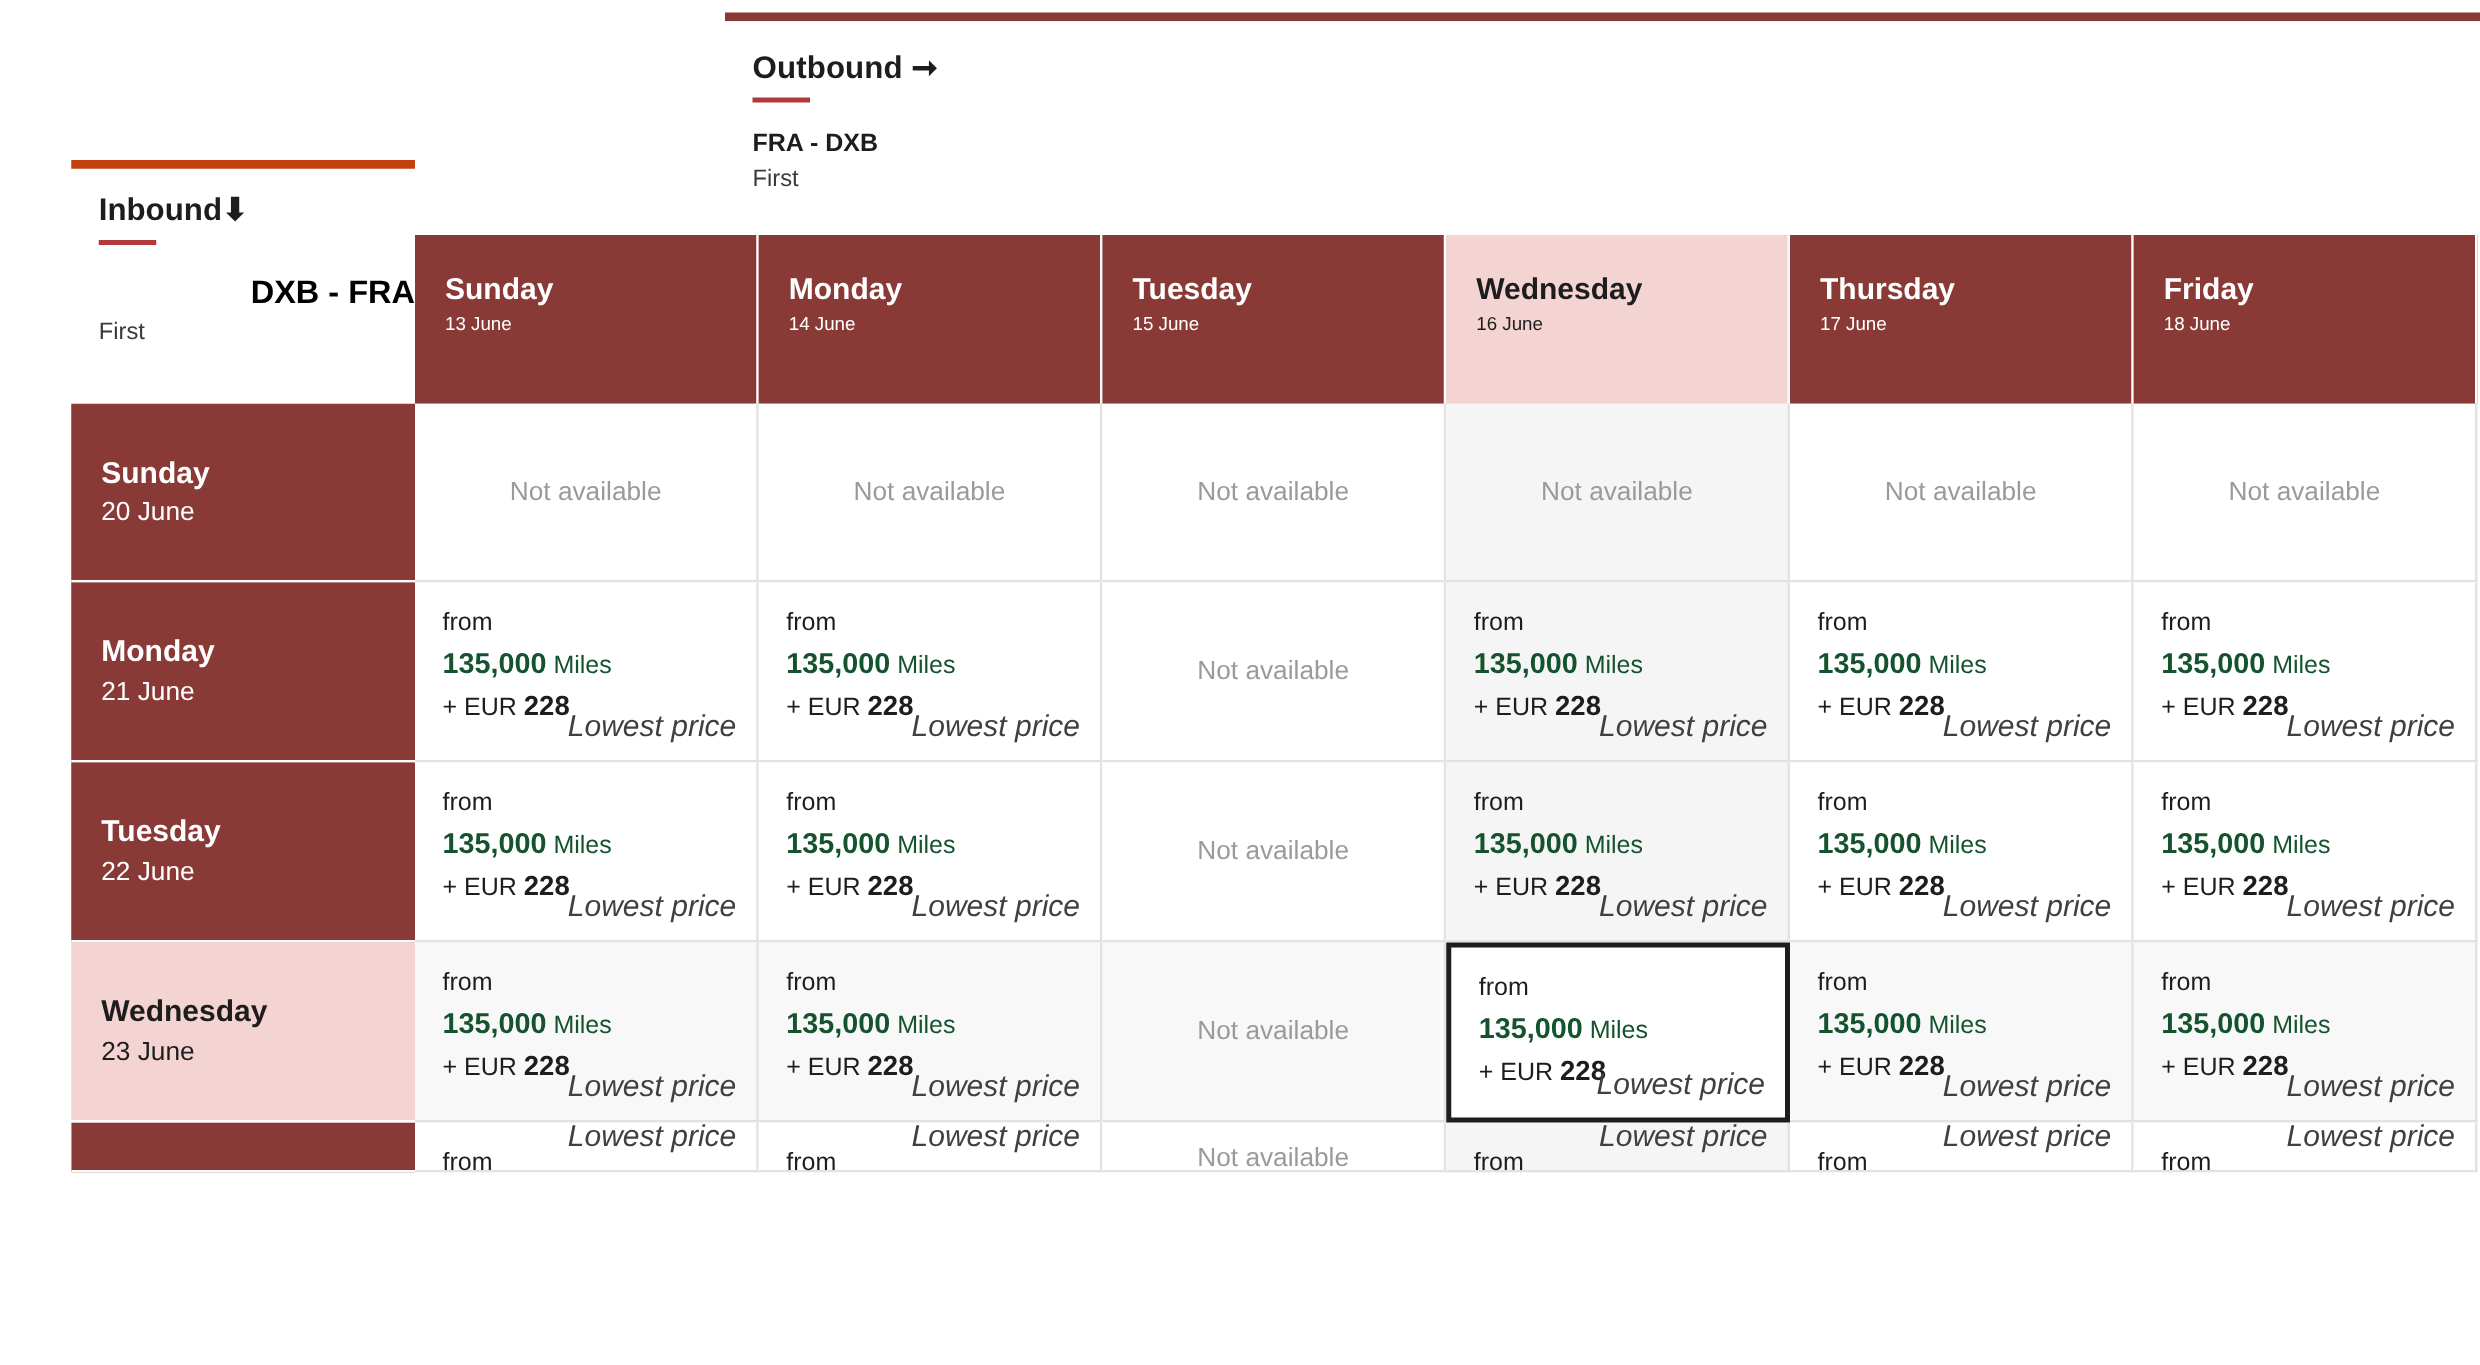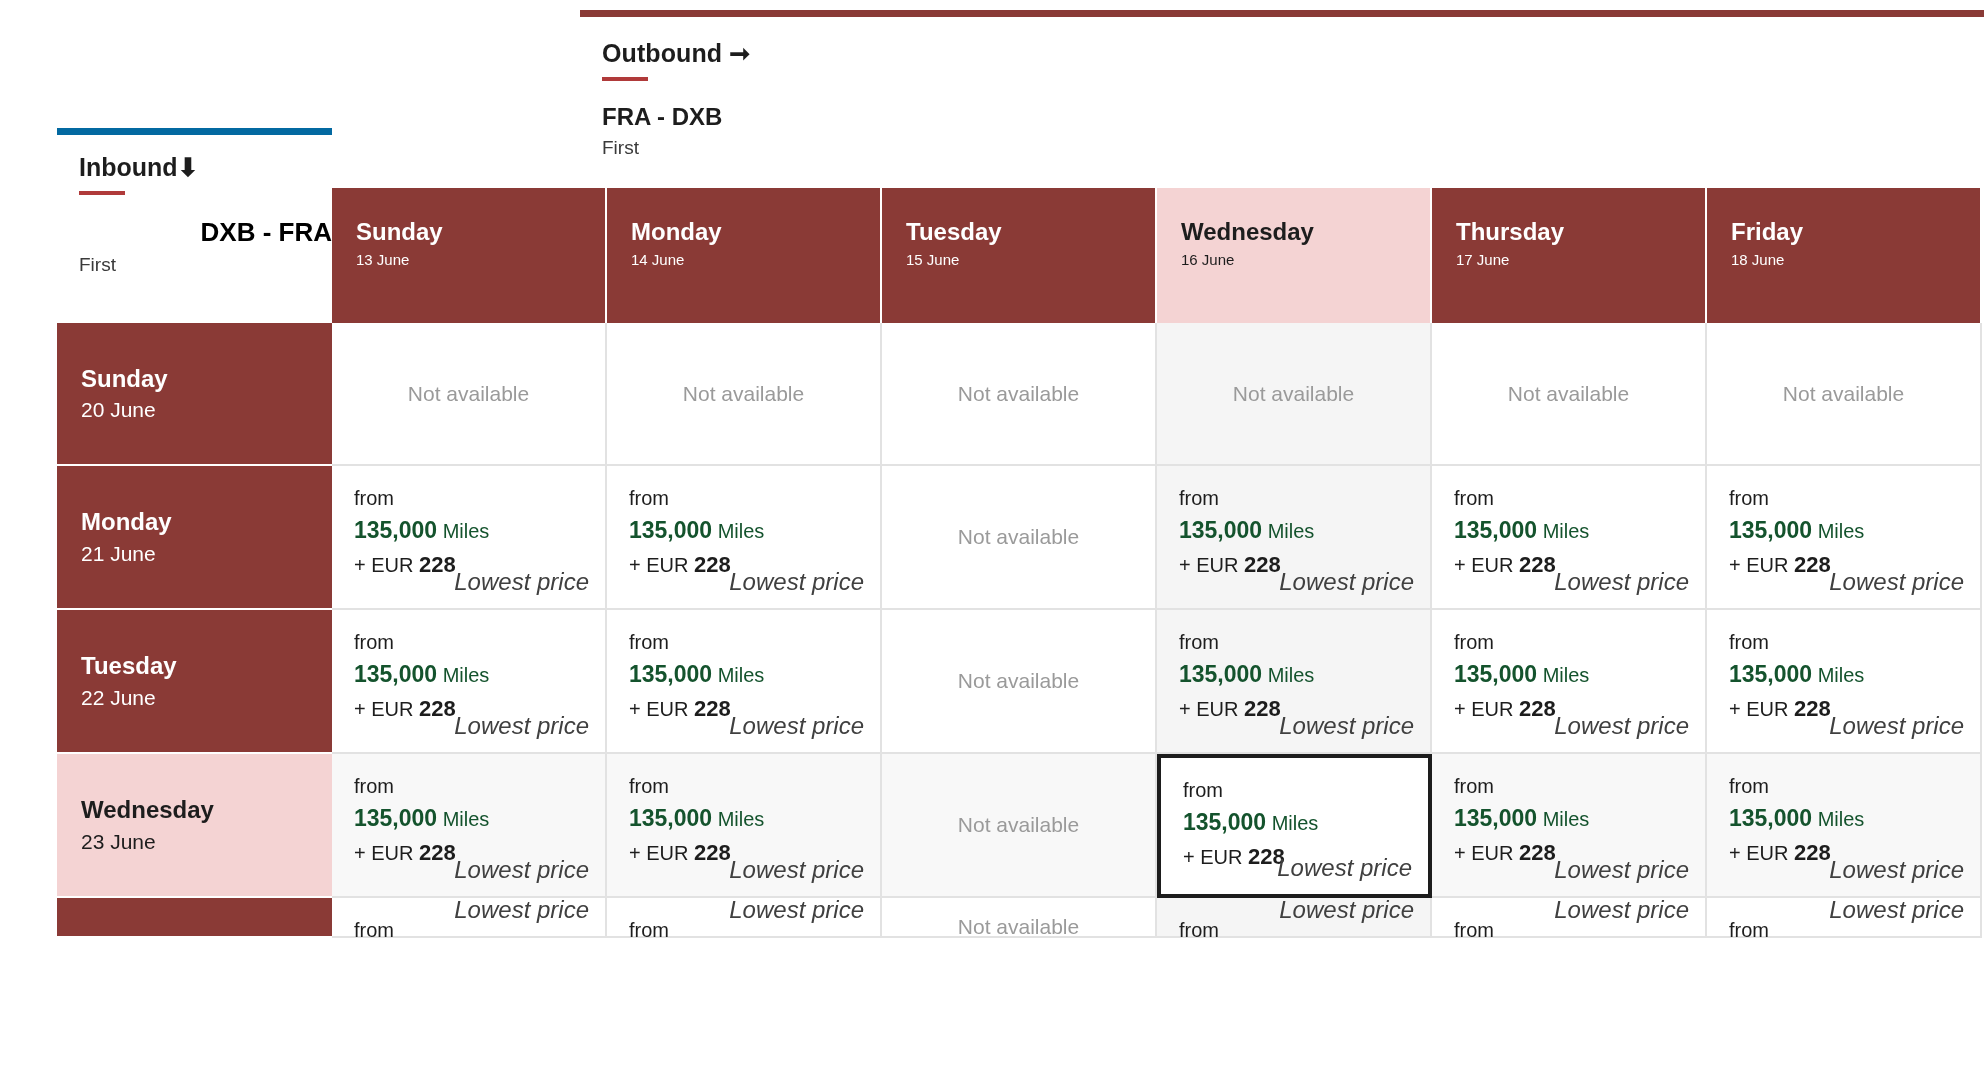--- a/index.html
+++ b/index.html
@@ -44,39 +44,39 @@
     letter-spacing: .1px;
   }
   .outbound-underline {
     width: 46px;
     height: 4px;
     background: #b03a3a;
     margin-top: 9px;
   }
   .outbound-route {
     margin-top: 22px;
-    font-size: 24px;
+    font-size: 20px;
     font-weight: bold;
     color: #1d1d1d;
   }
   .outbound-class {
     margin-top: 6px;
     font-size: 19px;
     color: #3a3a3a;
   }
 
   
   .inbound-panel {
     position: absolute;
     left: 57px;
     top: 128px;
     width: 275px;
     height: 190px;
     background: #ffffff;
-    border-top: 7px solid #0369a1;
+    border-top: 7px solid #c2410c;
     padding: 18px 0 0 22px;
   }
   .inbound-title {
     font-size: 25px;
     font-weight: bold;
     color: #1d1d1d;
   }
   .inbound-underline {
     width: 46px;
     height: 4px;

